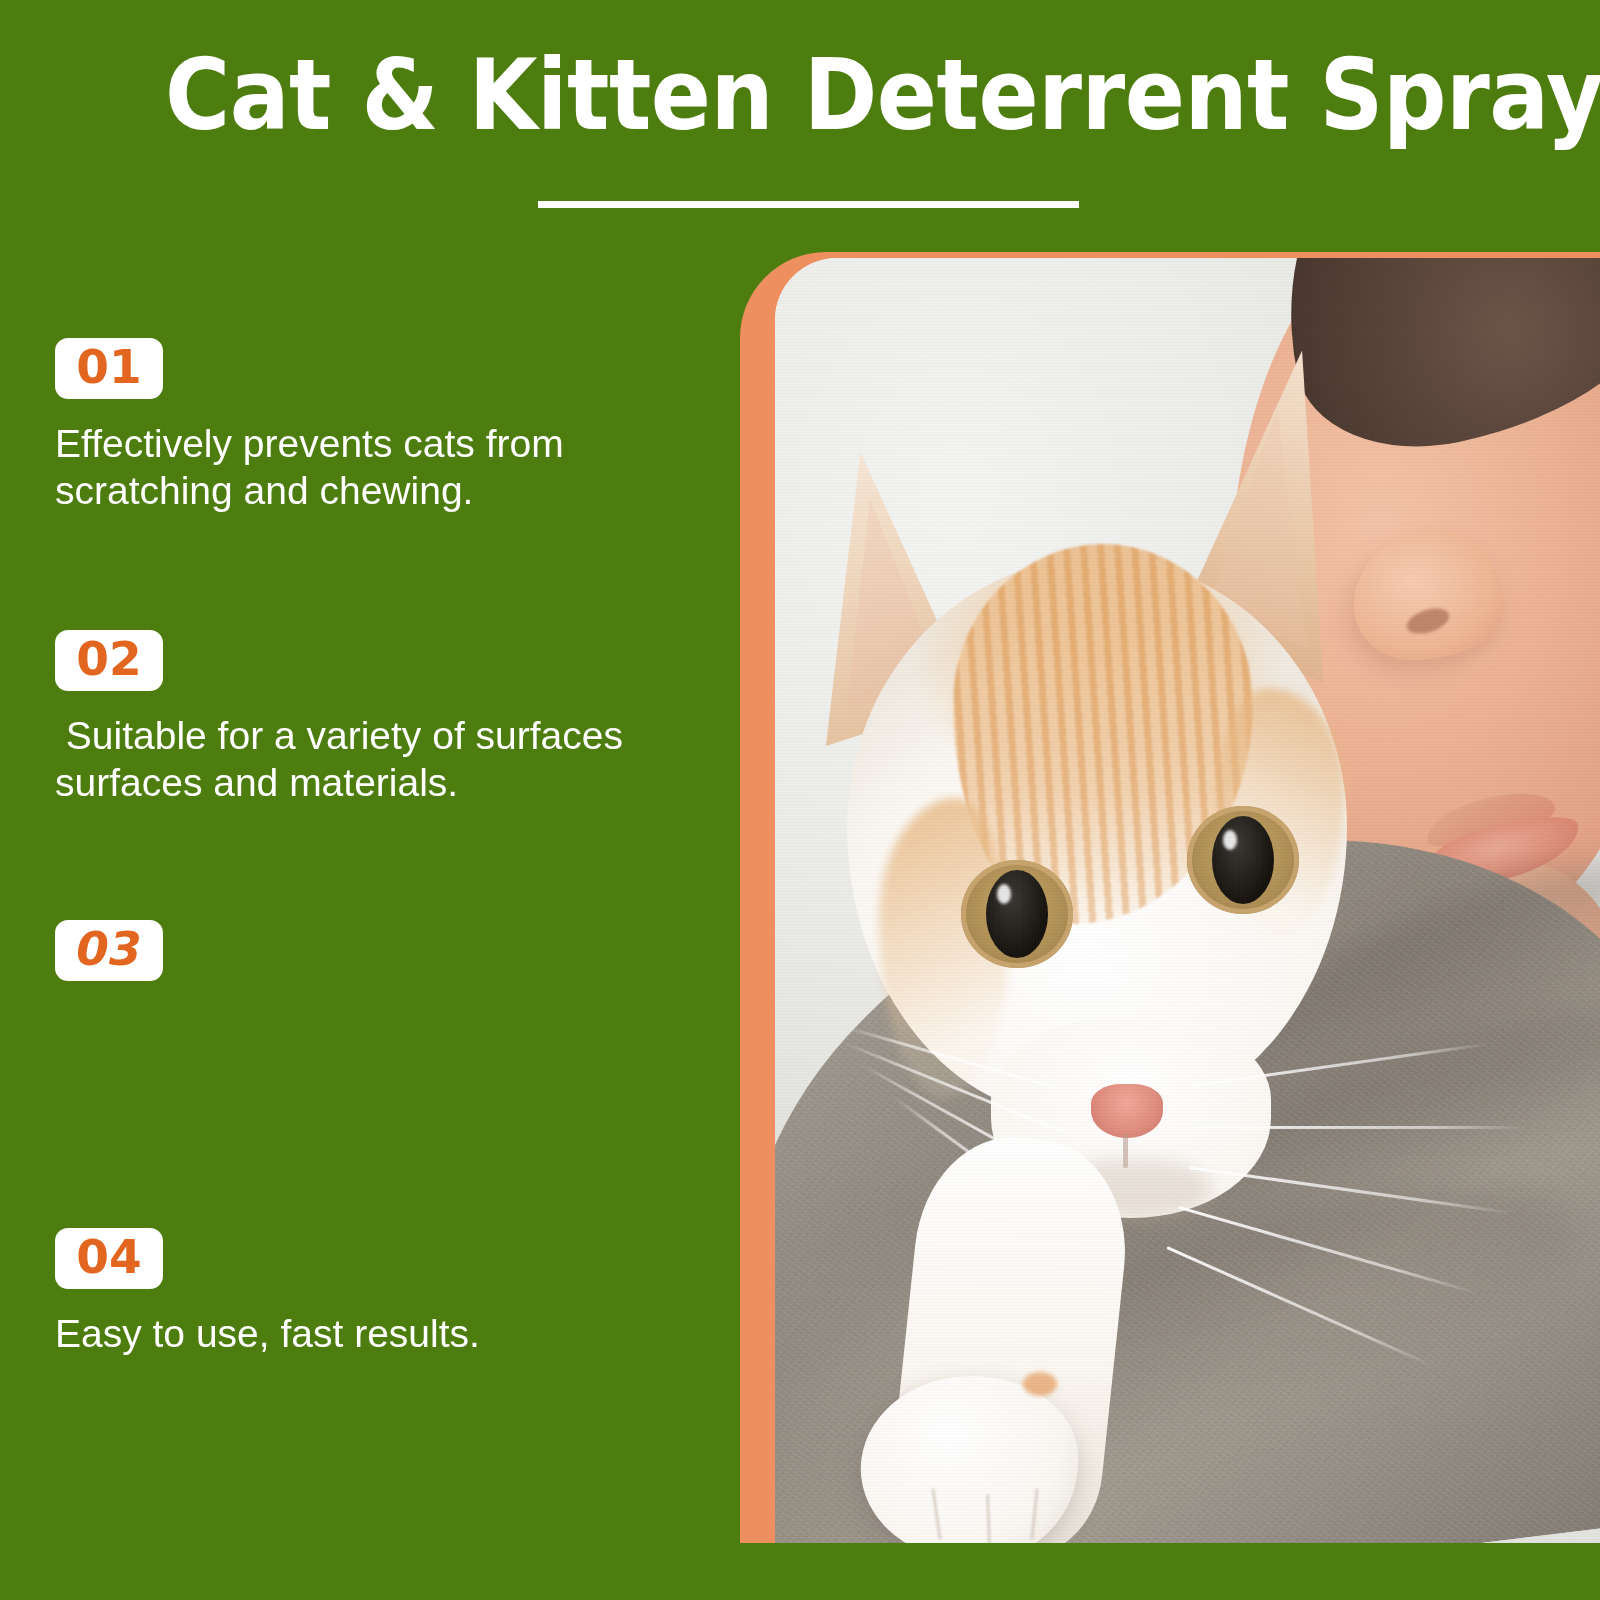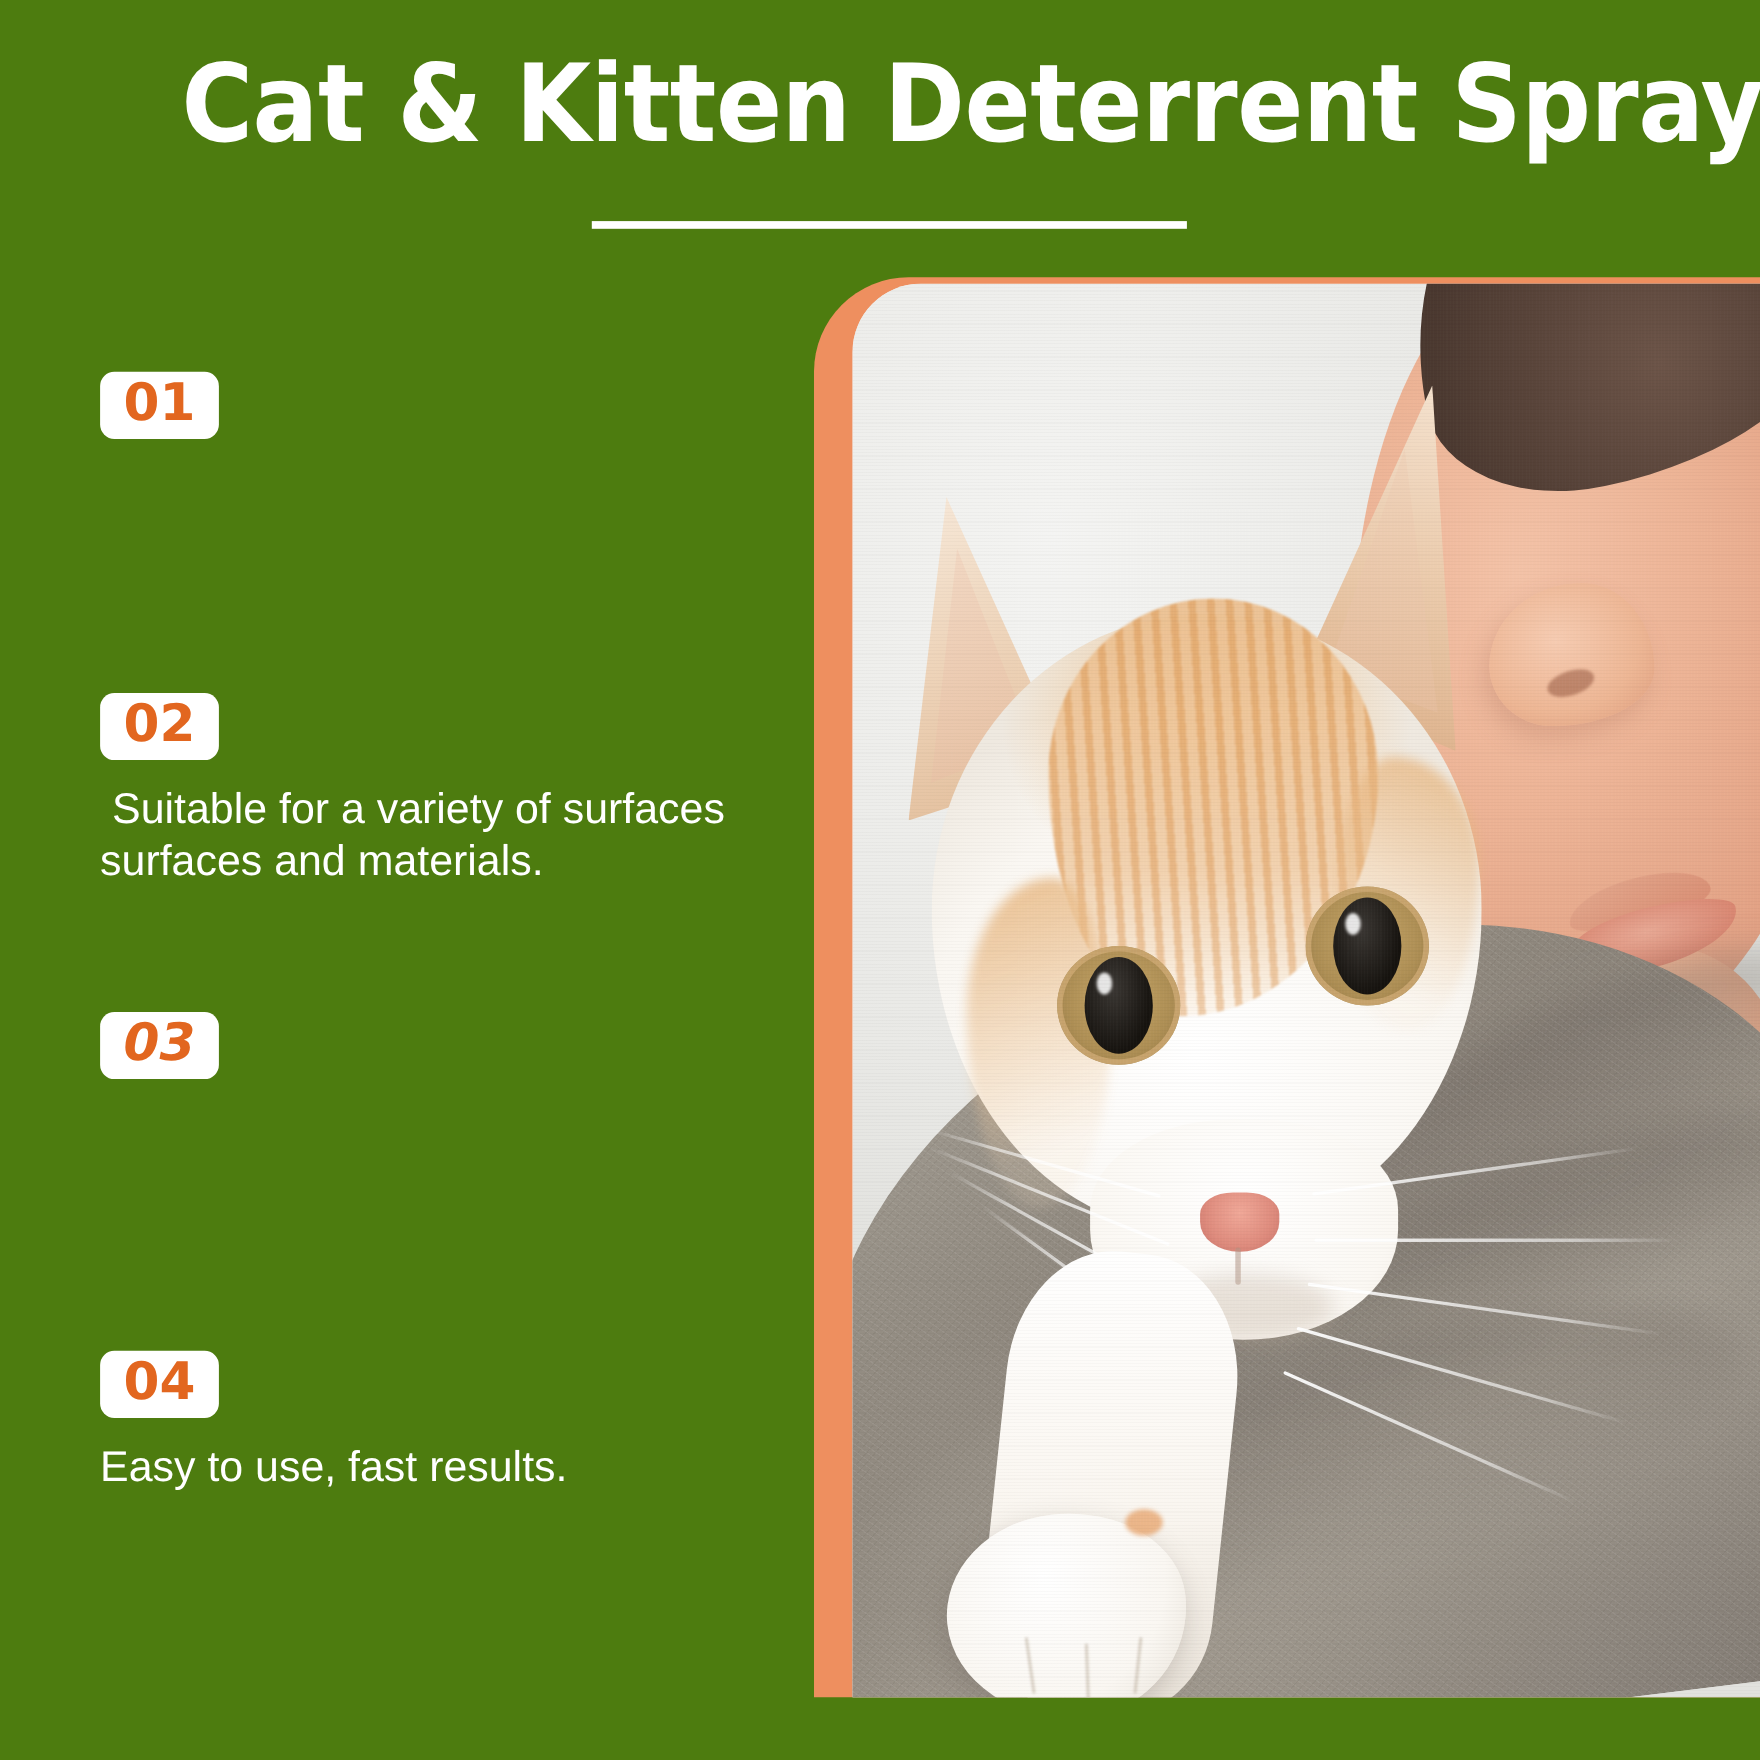--- a/index.html
+++ b/index.html
@@ -56,21 +56,20 @@
     background: #FFFFFF;
   }
 
   
   #feature-list {
     position: absolute;
     left: 0;
     top: 0;
     width: 740px;
     height: 1600px;
-    margin-left: 36px;
   }
   .feature-item {
     position: absolute;
     left: 55px;
     width: 670px;
   }
   .feature-item.f0 { top: 338px; }
   .feature-item.f1 { top: 630px; }
   .feature-item.f2 { top: 920px; font-style: italic; }
   .feature-item.f3 { top: 1228px; }
@@ -475,20 +474,21 @@
 
   <div id="header">
     <div id="page-title">Cat &amp; Kitten Deterrent Spray</div>
     <div id="title-underline"></div>
   </div>
 
   <div id="feature-list">
 
     <div class="feature-item f0">
       <div class="feature-badge">01</div>
+      <div class="feature-text">Effectively prevents cats from scratching and chewing.</div>
     </div>
 
     <div class="feature-item f1">
       <div class="feature-badge">02</div>
       <div class="feature-text"> Suitable for a variety of surfaces surfaces and materials.</div>
     </div>
 
     <div class="feature-item f2">
       <div class="feature-badge">03</div>
     </div>

